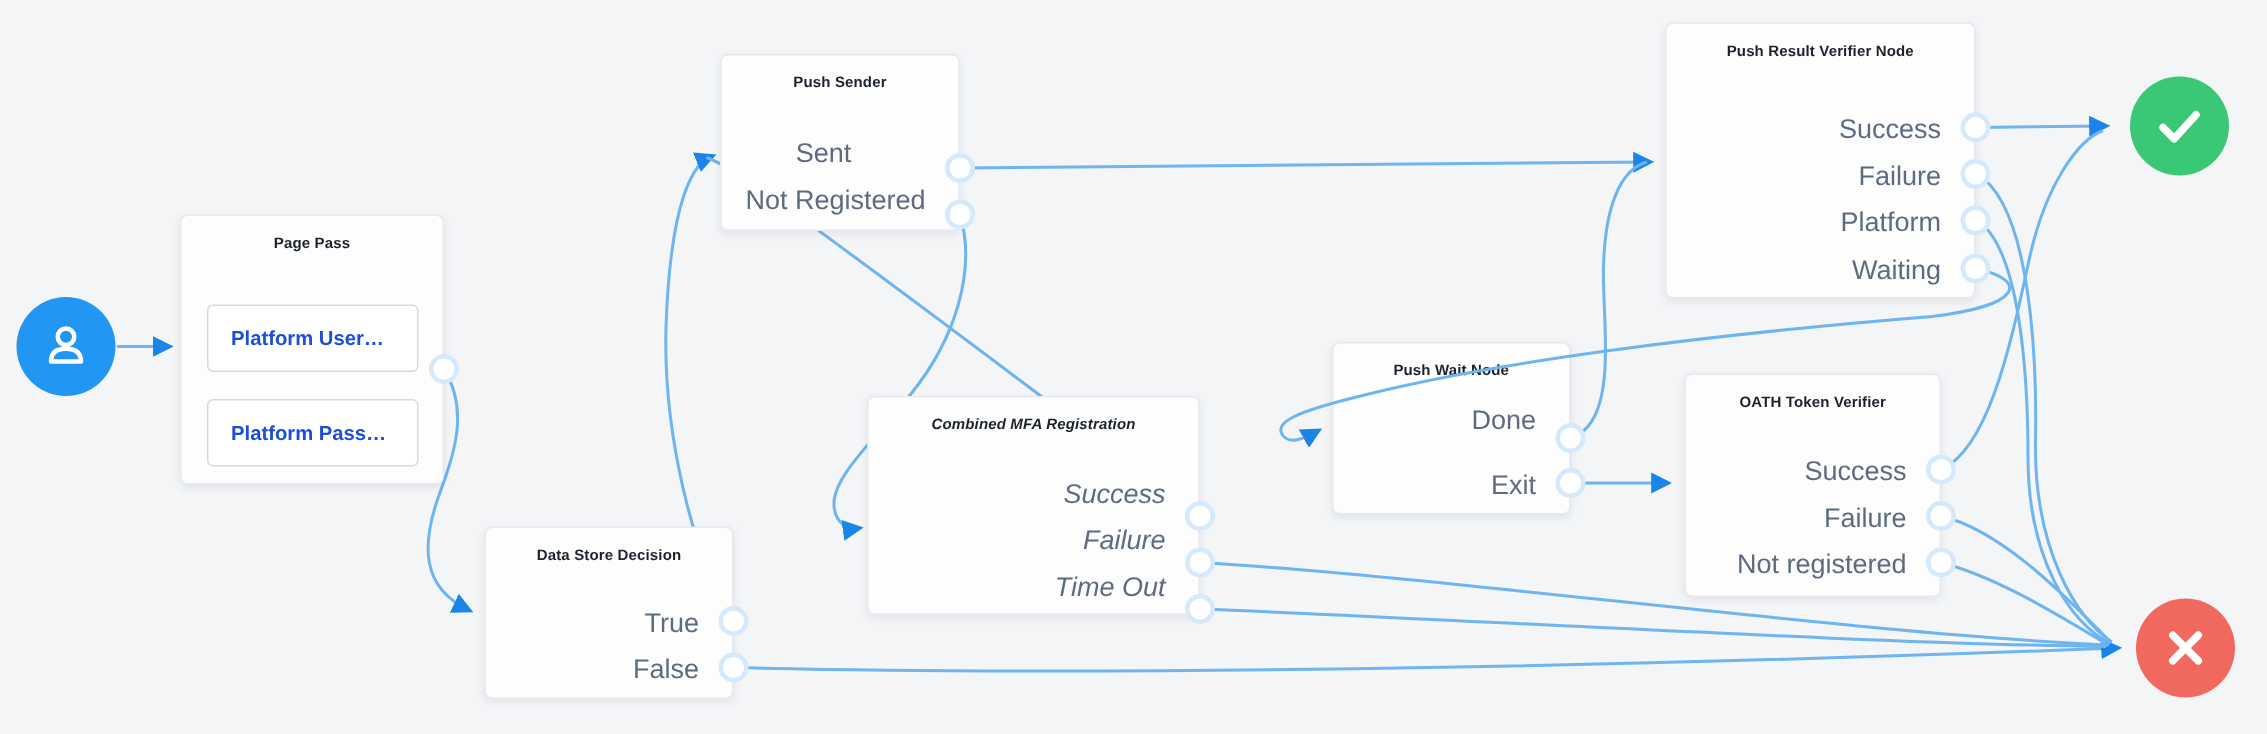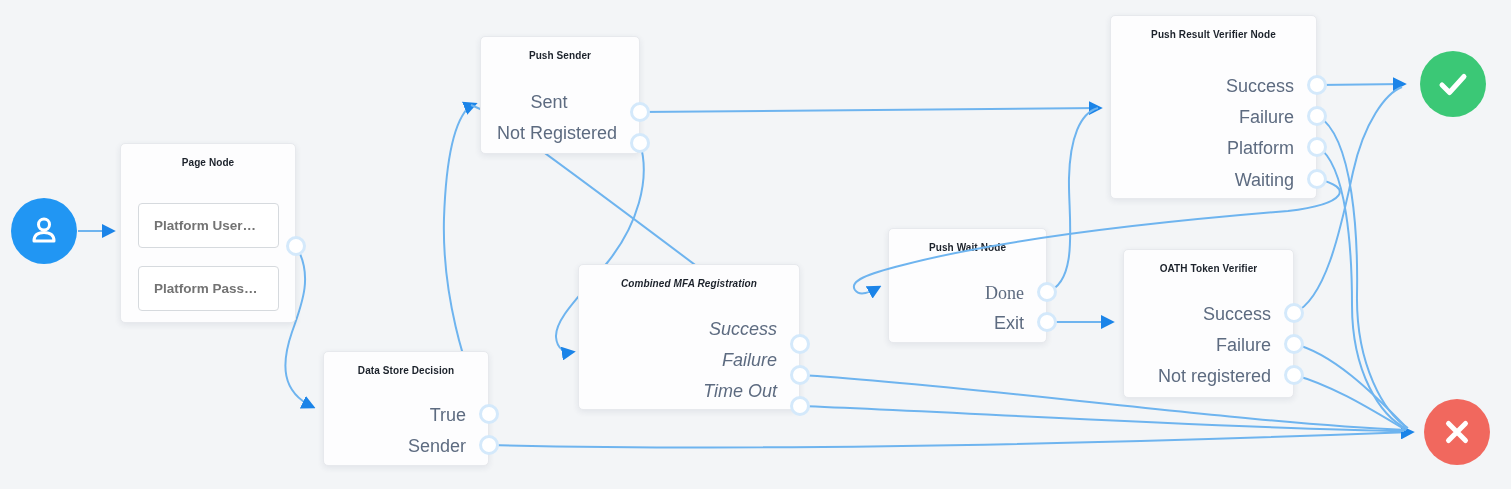--- a/index.html
+++ b/index.html
@@ -8,21 +8,21 @@
   #edges-under{z-index:0;}
   #edges-over{z-index:2;pointer-events:none;}
   .edge{fill:none;stroke:#6eb4ef;stroke-width:2px;}
   .card{position:absolute;background:#fdfdfe;border:1px solid #e7e9ed;border-radius:5px;
         box-shadow:0 2px 6px rgba(40,60,90,.09);z-index:1;box-sizing:border-box;}
   .card .title{font-size:10px;font-weight:bold;color:#1c222b;text-align:center;
         padding-top:13px;letter-spacing:.1px;white-space:nowrap;}
   .outcome{position:absolute;left:0;width:100%;height:30px;line-height:30px;text-align:right;
         padding-right:22px;box-sizing:border-box;font-size:18px;color:#5d6b80;white-space:nowrap;}
   .field{position:absolute;border:1px solid #d6dade;border-radius:4px;background:#fff;
-        font-size:13.5px;font-weight:bold;color:#737373;display:flex;align-items:center;
+        font-size:13.5px;font-weight:bold;color:#1d4ed8;display:flex;align-items:center;
         padding-left:15px;box-sizing:border-box;white-space:nowrap;}
   .port{position:absolute;width:14px;height:14px;border:3px solid #d4e9fb;background:#fff;
         border-radius:50%;z-index:3;box-sizing:content-box;}
   .endpoint{position:absolute;border-radius:50%;z-index:1;display:flex;align-items:center;
         justify-content:center;}
 </style>
 </head>
 <body>
 
 <div id="canvas">
@@ -52,29 +52,29 @@
     </svg>
   <svg id="edges-over" class="layer">
     <defs>
       <marker id="arrow-over" viewBox="0 0 10 10" refX="8" refY="5" markerWidth="7" markerHeight="7" orient="auto">
         <path d="M0,0 L10,5 L0,10 z" fill="#1b84e8"></path>
       </marker>
     </defs>
   <path d="M 1317 179 C 1354 187 1347 204 1288 211 C 1140 223 995 241 903 265 C 867 274 849 281 855 290 C 860 297 870 292 879 287" class="edge" marker-end="url(#arrow-over)"></path>
     </svg>
 <div class="card" style="left: 120px; top: 143px; width: 176px; height: 180px;">
-      <div class="title">Page Node</div>
+      <div class="title">Page Pass</div>
       <div class="field" style="left: 17px; top: 59px; width: 141px; height: 45px;">Platform User…</div>
       <div class="field" style="left: 17px; top: 122px; width: 141px; height: 45px;">Platform Pass…</div>
     </div>
     <div class="port" style="left: 286px; top: 236px;"></div>
     <div class="card" style="left: 323px; top: 351px; width: 166px; height: 115px;">
       <div class="title">Data Store Decision</div>
       <div class="outcome" style="top: 48px; padding-left: 16px;">True</div>
-      <div class="outcome" style="top: 79px;">Sender</div>
+      <div class="outcome" style="top: 79px;">False</div>
     </div>
     <div class="port" style="left: 479px; top: 404px;"></div>
     <div class="port" style="left: 479px; top: 435px;"></div>
     <div class="card" style="left: 480px; top: 36px; width: 160px; height: 118px;">
       <div class="title">Push Sender</div>
       <div class="outcome" style="top: 50px; text-align: center;">Sent</div>
       <div class="outcome" style="top: 81px;">Not Registered</div>
     </div>
     <div class="port" style="left: 630px; top: 102px;"></div>
     <div class="port" style="left: 630px; top: 133px;"></div>
@@ -82,21 +82,21 @@
       <div class="title">Combined MFA Registration</div>
       <div class="outcome" style="top: 49px;">Success</div>
       <div class="outcome" style="top: 80px;">Failure</div>
       <div class="outcome" style="top: 111px;">Time Out</div>
     </div>
     <div class="port" style="left: 790px; top: 334px;"></div>
     <div class="port" style="left: 790px; top: 365px;"></div>
     <div class="port" style="left: 790px; top: 396px;"></div>
     <div class="card" style="left: 888px; top: 228px; width: 159px; height: 115px;">
       <div class="title">Push Wait Node</div>
-      <div class="outcome" style="top: 49px; font-family: Liberation Serif, serif;">Done</div>
+      <div class="outcome" style="top: 36px;">Done</div>
       <div class="outcome" style="top: 79px;">Exit</div>
     </div>
     <div class="port" style="left: 1037px; top: 282px;"></div>
     <div class="port" style="left: 1037px; top: 312px;"></div>
     <div class="card" style="left: 1110px; top: 15px; width: 207px; height: 184px;">
       <div class="title">Push Result Verifier Node</div>
       <div class="outcome" style="top: 55px;">Success</div>
       <div class="outcome" style="top: 86px;">Failure</div>
       <div class="outcome" style="top: 117px;">Platform</div>
       <div class="outcome" style="top: 149px;">Waiting</div>

